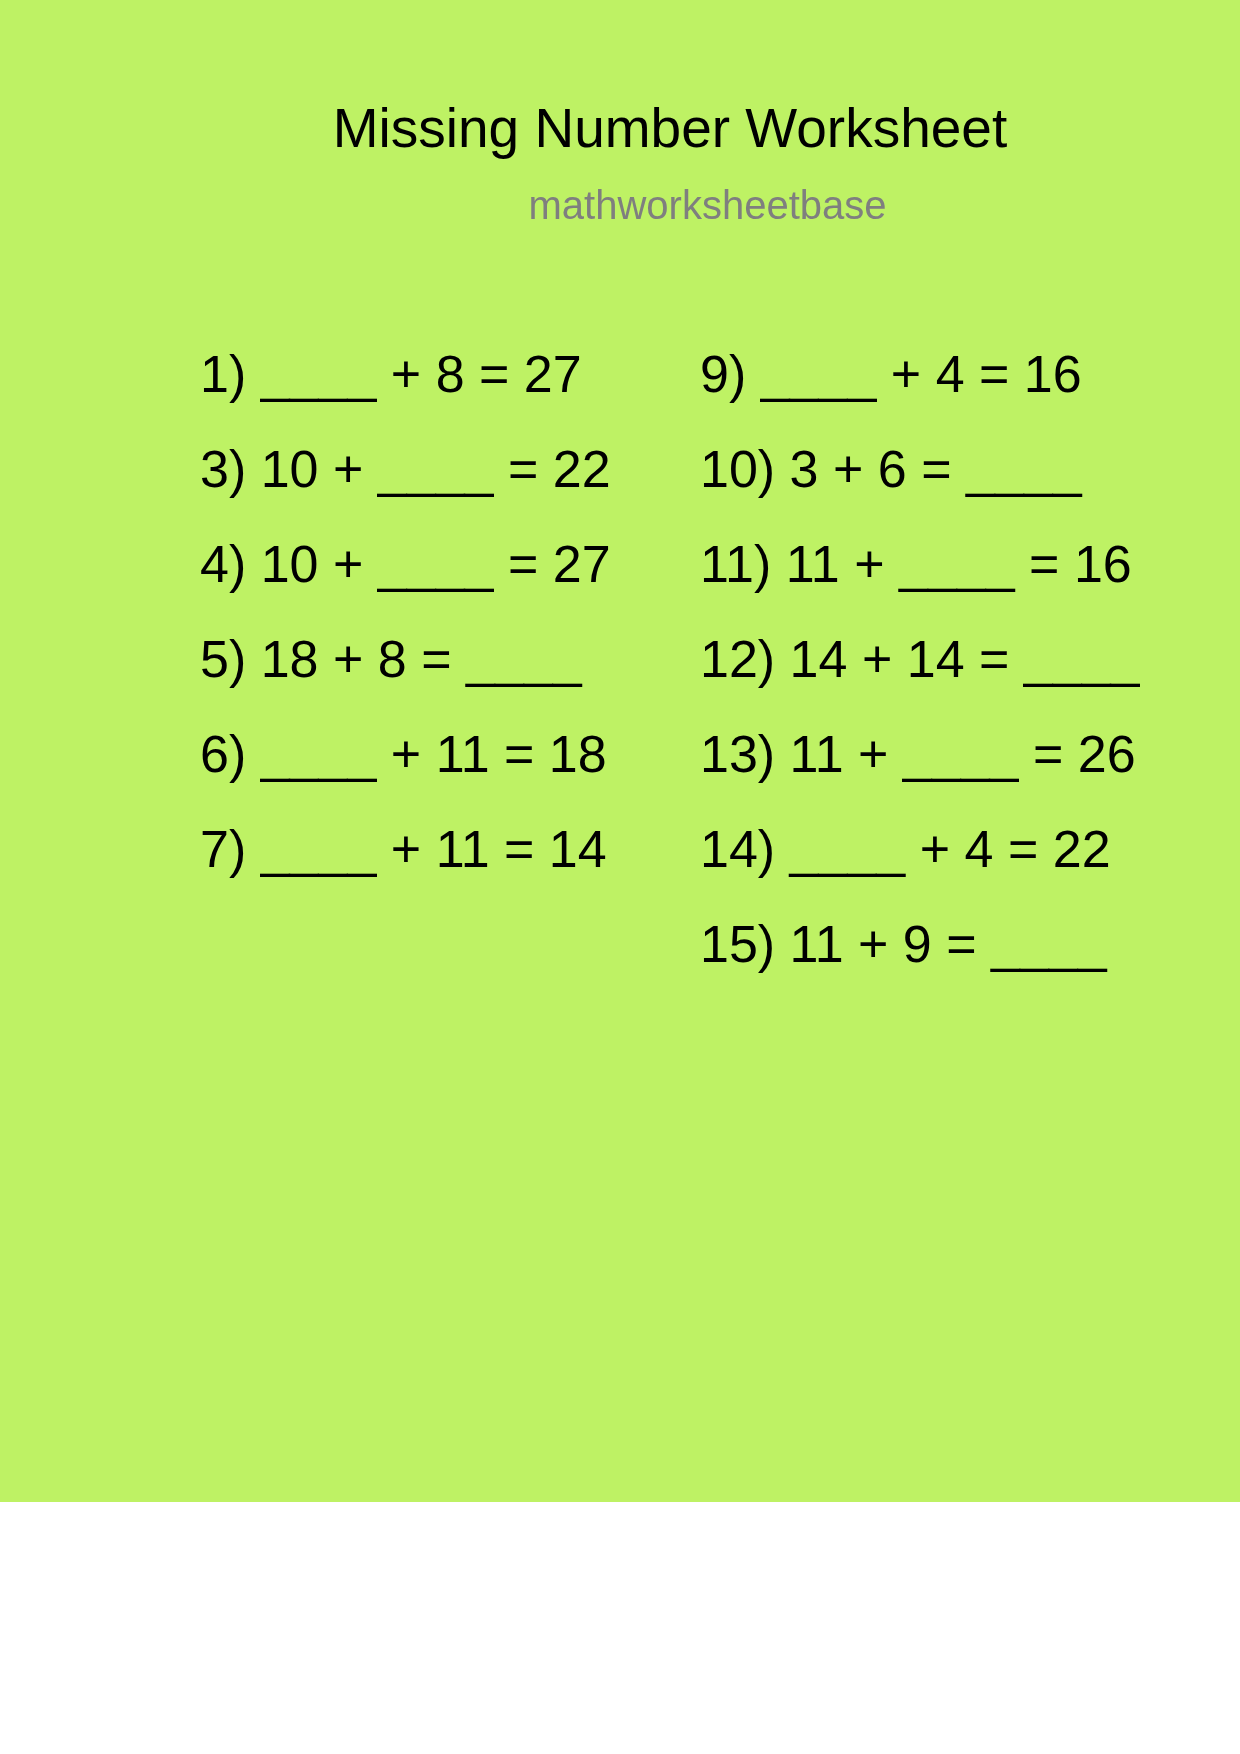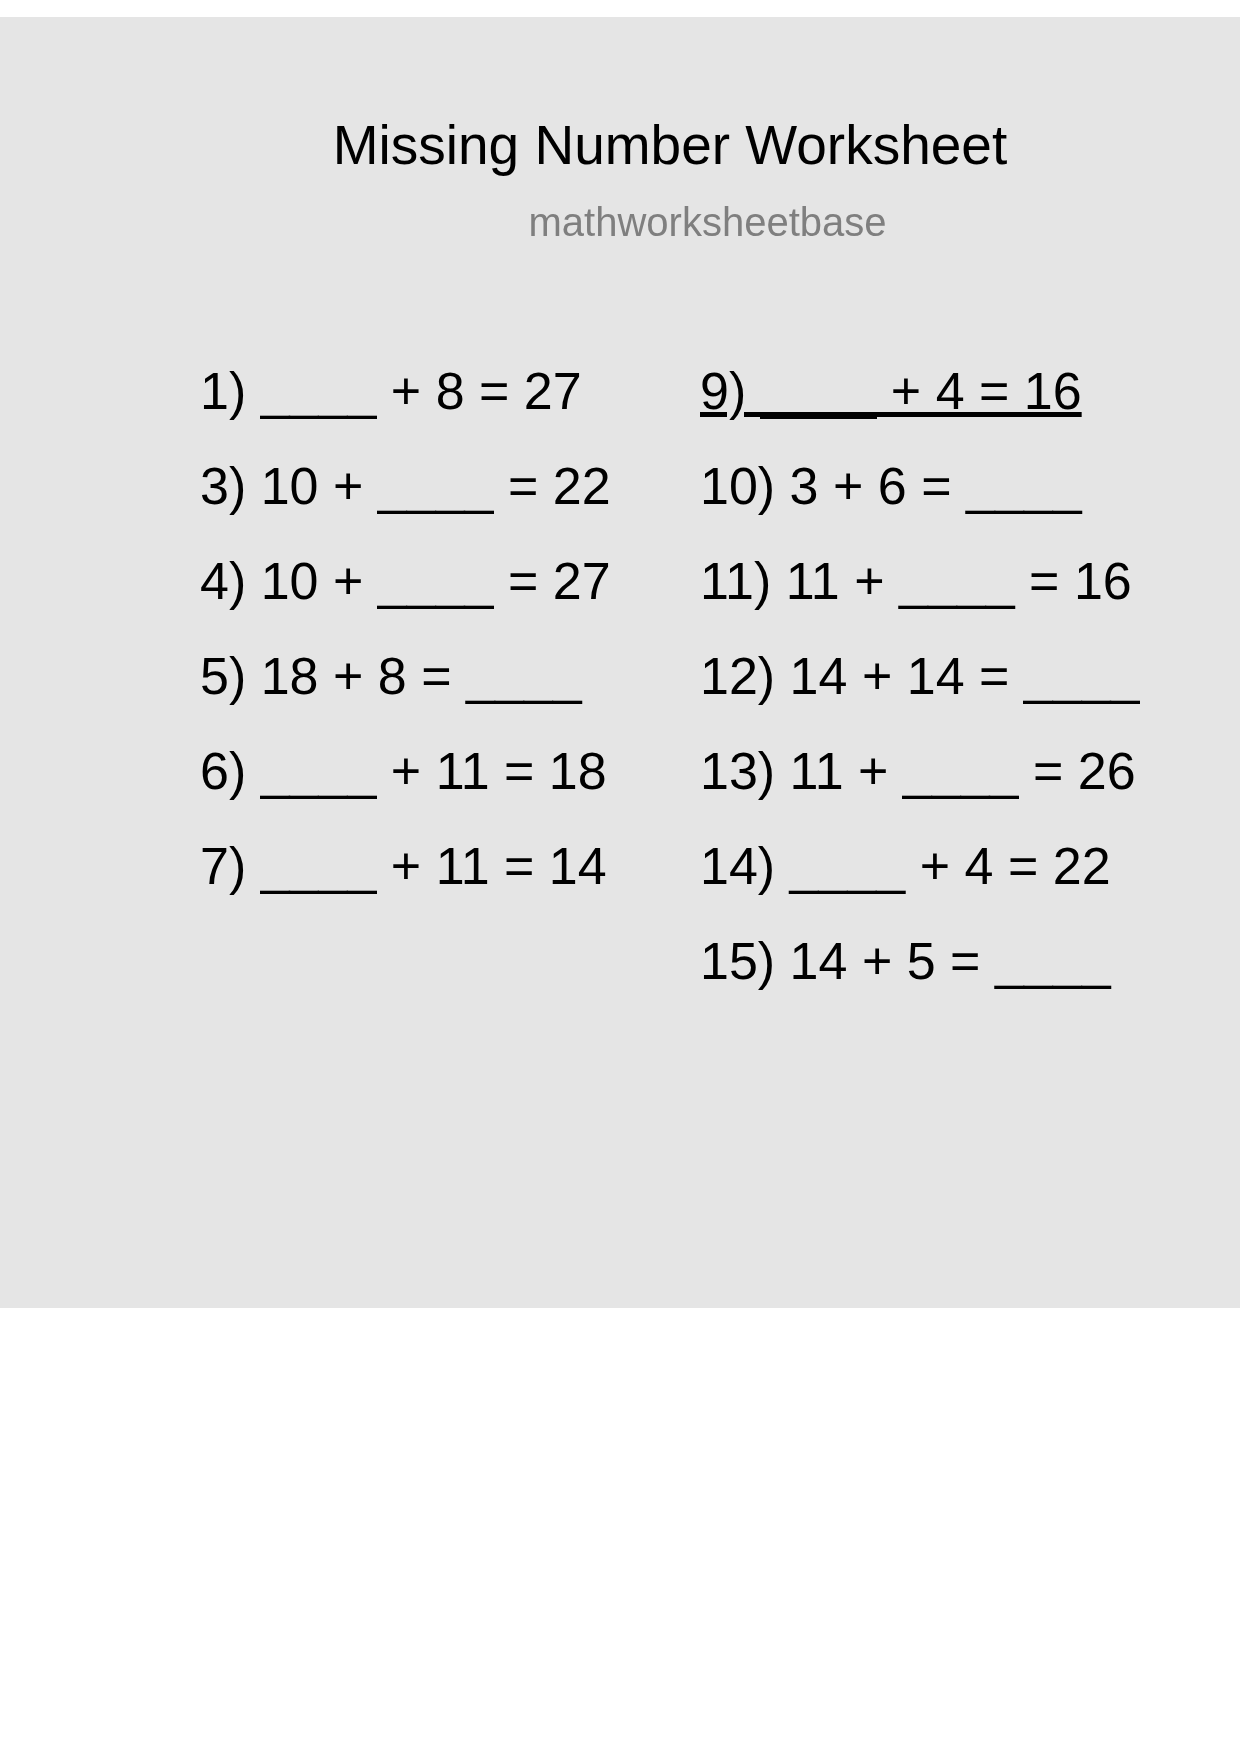--- a/index.html
+++ b/index.html
@@ -12,23 +12,22 @@
       height: 1754px;
       position: relative;
       overflow: hidden;
       font-family: "Liberation Sans", sans-serif;
       color: #000000;
     }
     .page {
       position: absolute;
       left: 0; top: 0;
       width: 1240px;
-      height: 1291px;
-      background: #e5e5e5;
-      margin-top: 17px;
+      height: 1502px;
+      background: #bef264;
     }
     .title {
       position: absolute;
       left: 0;
       top: 96px;
       width: 1340px;
       text-align: center;
       font-size: 55px;
       line-height: 64px;
       color: #000000;
@@ -70,21 +69,21 @@
   <div class="column col-left">
     <div class="problem" style="white-space: pre;">1) ____ + 8 = 27</div>
     <div class="problem" style="white-space: pre;">3) 10 + ____ = 22</div>
     <div class="problem" style="white-space: pre;">4) 10 + ____ = 27</div>
     <div class="problem" style="white-space: pre;">5) 18 + 8 = ____</div>
     <div class="problem" style="white-space: pre;">6) ____ + 11 = 18</div>
     <div class="problem" style="white-space: pre; text-align: center;">7) ____ + 11 = 14</div>
   </div>
 
   <div class="column col-right">
-    <div class="problem" style="white-space: pre; text-decoration: underline;">9) ____ + 4 = 16</div>
+    <div class="problem" style="white-space: pre;">9) ____ + 4 = 16</div>
     <div class="problem" style="white-space: pre;">10) 3 + 6 = ____</div>
     <div class="problem" style="white-space: pre;">11) 11 + ____ = 16</div>
     <div class="problem" style="white-space: pre;">12) 14 + 14 = ____</div>
     <div class="problem" style="white-space: pre;">13) 11 + ____ = 26</div>
     <div class="problem" style="white-space: pre;">14) ____ + 4 = 22</div>
-    <div class="problem" style="white-space: pre;">15) 14 + 5 = ____</div>
+    <div class="problem" style="white-space: pre;">15) 11 + 9 = ____</div>
   </div>
 </div>
 
 </body></html>

